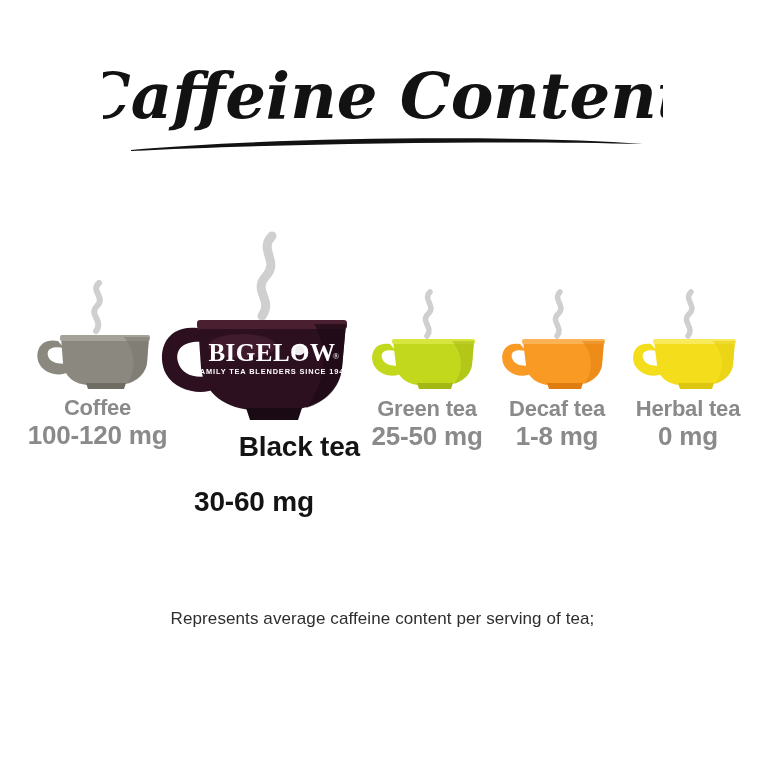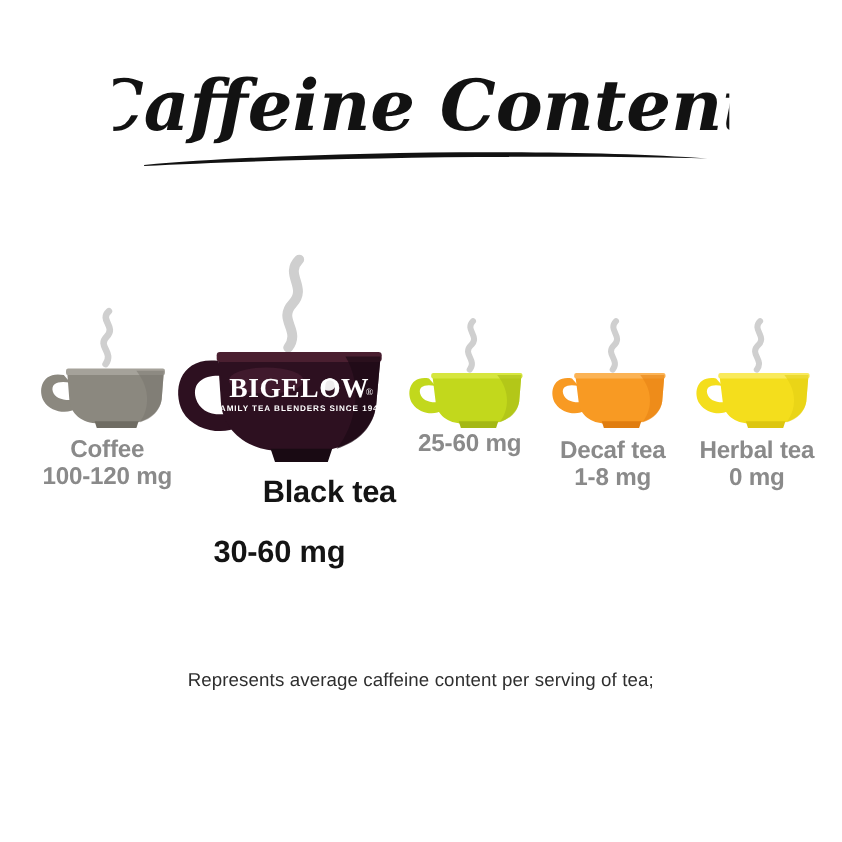--- a/index.html
+++ b/index.html
@@ -64,21 +64,21 @@
     font-family: "Liberation Sans Narrow", "Liberation Sans", sans-serif;
     font-weight: bold;
     color: #8a8a8a;
     letter-spacing: -0.2px;
     line-height: 1.12;
     white-space: nowrap;
   }
 
   
   .small .cup-label { font-size: 22px; }
-  .small .cup-amount { font-size: 22px; }
+  .small .cup-amount { font-size: 26px; }
 
   
   .feature .cup-label {
     font-size: 28px;
     color: #141414;
   }
   .feature .cup-amount {
     font-size: 28px;
     color: #141414;
     margin-top: 24px;
@@ -180,21 +180,22 @@
           <path d="M26 58 C 8 55, 5 72, 11 81 C 17 90, 31 92, 38 87
                    L 38 79 C 29 81, 20 79, 18 72 C 16 65, 23 63, 32 65 Z" fill="#c2d81c"></path>
           <path d="M29 55 L 110 55 L 108 79 C 106 91, 94 99, 80 99
                    L 57 99 C 43 99, 33 91, 32 79 Z" fill="#c2d81c"></path>
           <rect x="28" y="53" width="83" height="5" rx="2" fill="#d6e63f"></rect>
           <path d="M53 97 L 89 97 L 87 103 L 55 103 Z" fill="#a4b815"></path>
           <path d="M88 55 L 110 55 L 108 79 C 107 88, 100 95, 90 98
                    C 98 88, 101 71, 88 55 Z" fill="#a8bd16" opacity="0.6"></path>
         </svg>
       </div>
-      <div class="cup-amount">25-60 mg</div>
+      <div class="cup-label" style="margin-top:6px;">Green tea</div>
+      <div class="cup-amount">25-50 mg</div>
     </div>
 
     <div class="cup-item small" style="left:492px; top:58px; width:130px;">
       <div class="cup-art" style="width:126px;height:105px;">
         <svg class="cup-svg" width="126" height="105" viewBox="0 0 126 105">
           <path d="M66 6 C 58 14, 73 20, 64 28 C 56 36, 70 41, 63 50" fill="none" stroke="#cfcfcf" stroke-width="5.5" stroke-linecap="round"></path>
           <path d="M26 58 C 8 55, 5 72, 11 81 C 17 90, 31 92, 38 87
                    L 38 79 C 29 81, 20 79, 18 72 C 16 65, 23 63, 32 65 Z" fill="#f89a23"></path>
           <path d="M29 55 L 110 55 L 108 79 C 106 91, 94 99, 80 99
                    L 57 99 C 43 99, 33 91, 32 79 Z" fill="#f89a23"></path>

